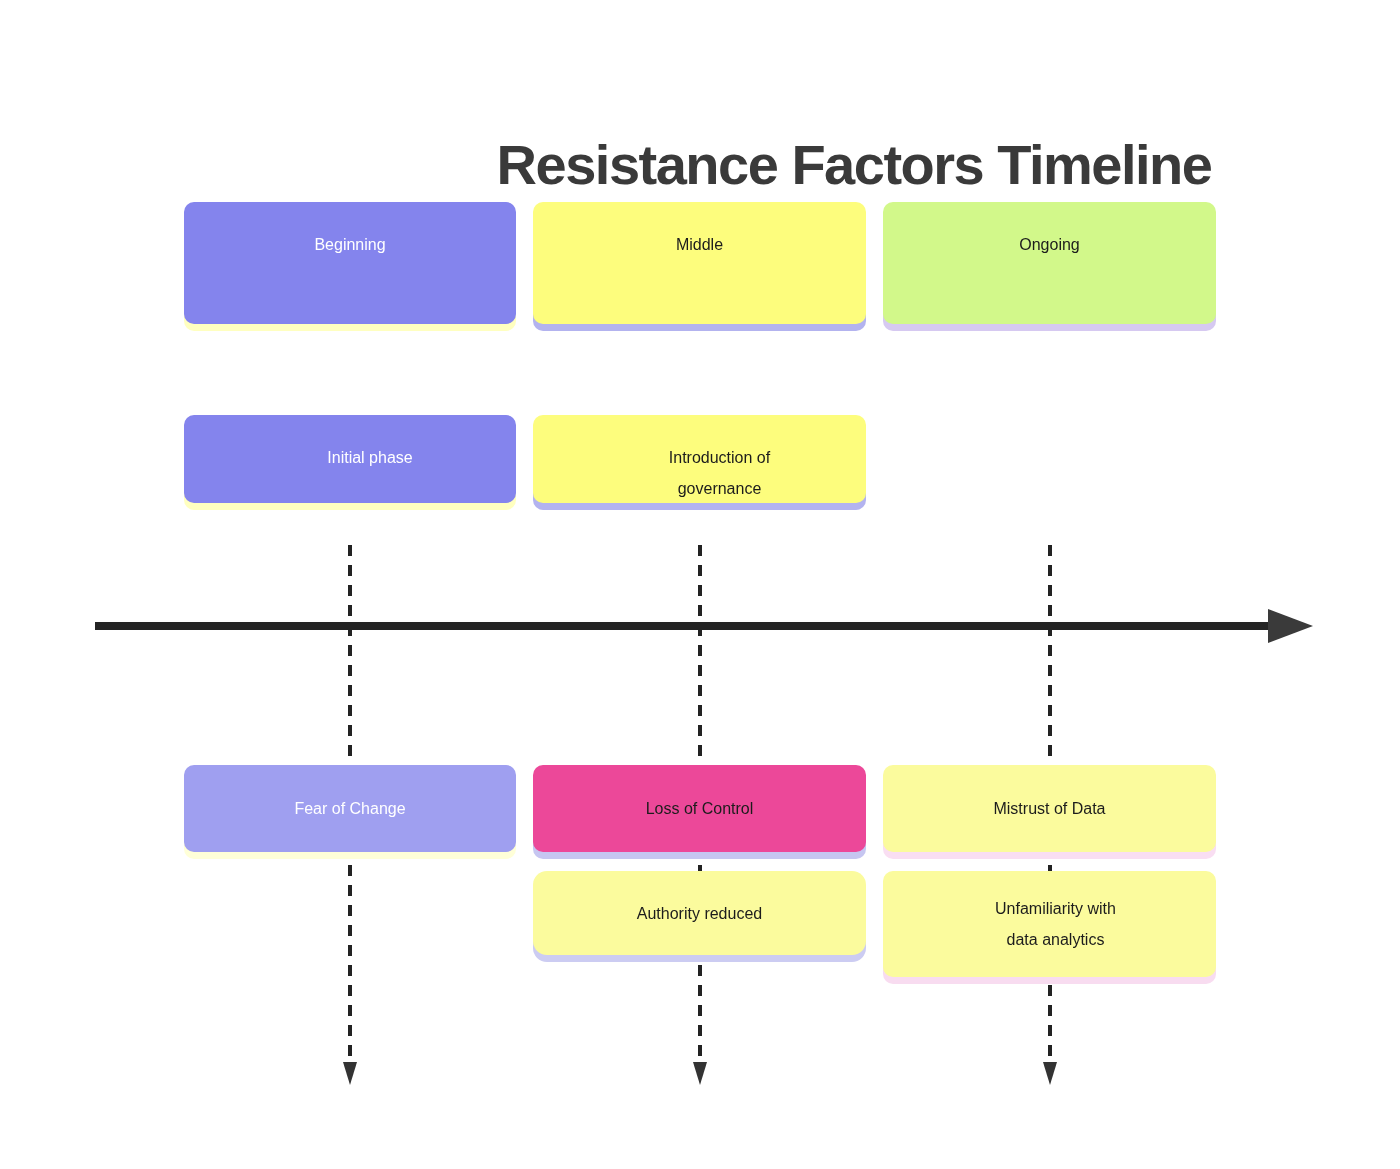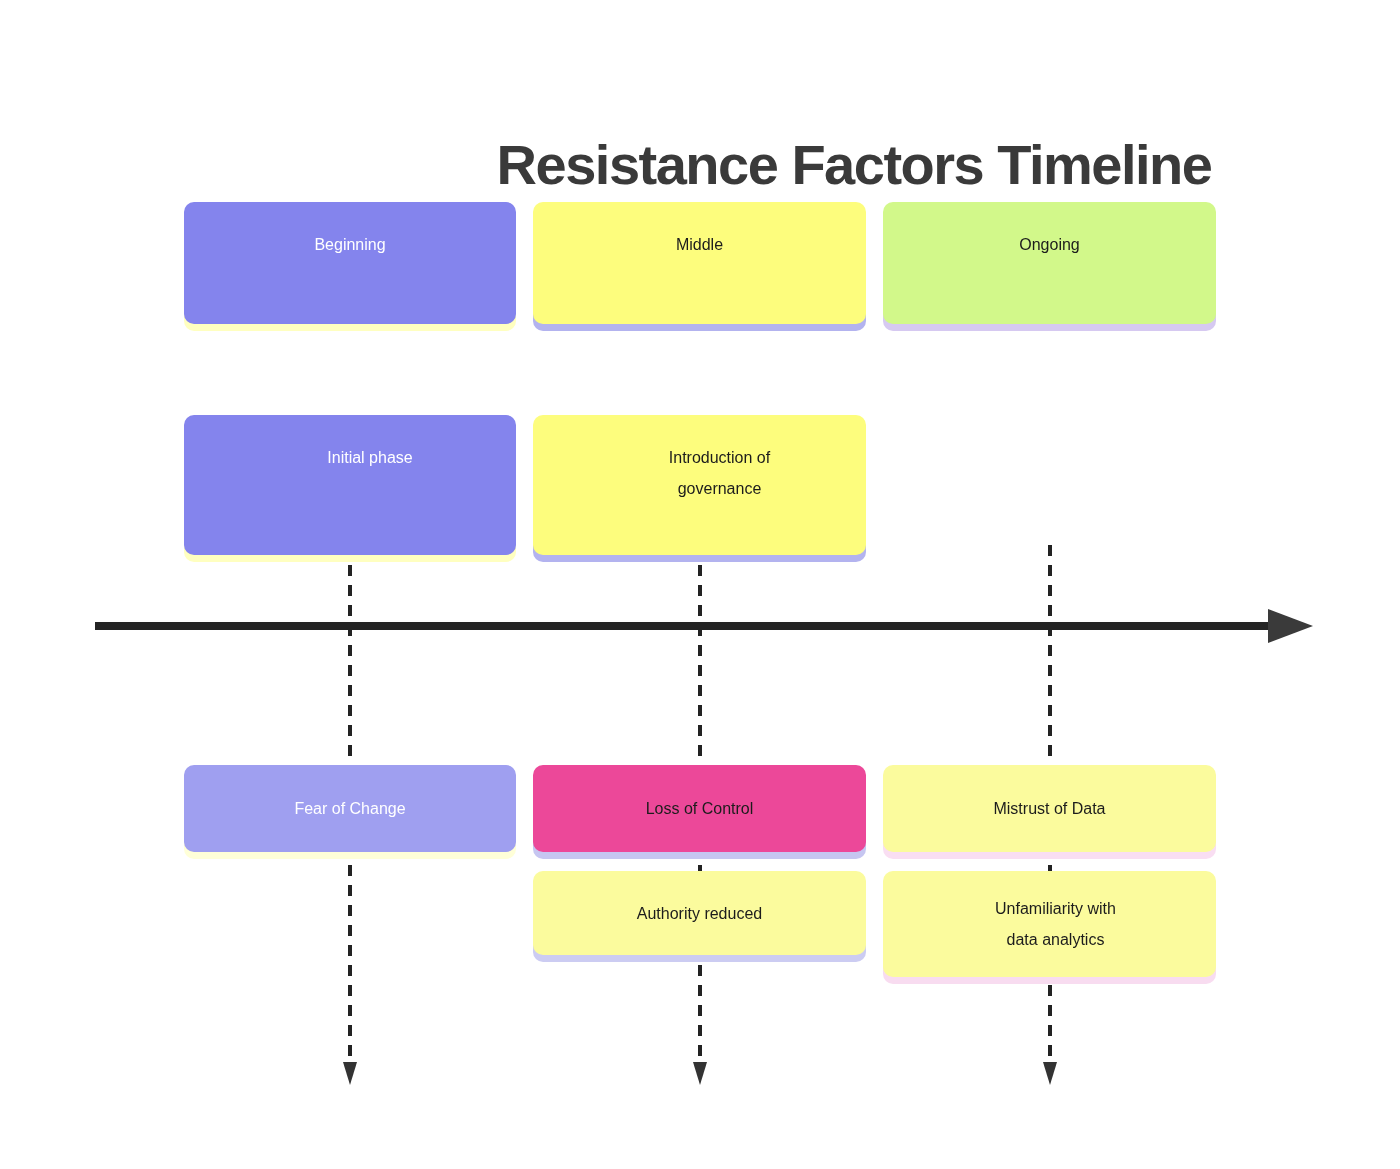--- a/index.html
+++ b/index.html
@@ -39,21 +39,21 @@
   .top-align { align-items: flex-start; padding-top: 27px; }
   .center    { align-items: center; }
 
   
   .c0 { left: 184px; width: 332px; }
   .c1 { left: 533px; width: 333px; justify-content: center; }
   .c2 { left: 883px; width: 333px; }
 
   
   .r-phase { top: 202px; height: 122px; }
-  .r-event { top: 415px; height: 140px; padding-left: 40px; }
+  .r-event { top: 415px; height: 88px; padding-left: 40px; }
   .r-f1    { top: 765px; height: 87px; }
   #b-f2-0  { top: 872px; height: 116px; }
   #b-f2-1  { top: 871px; height: 84px; }
   #b-f2-2  { top: 871px; height: 106px; padding-left: 12px; }
 
   
   .connector {
     position: absolute;
     top: 545px;
     height: 517px;
@@ -133,21 +133,21 @@
   <div class="box c0 r-f1 center" style="background-color: rgb(159, 159, 240); color: rgb(255, 255, 255); box-shadow: rgb(255, 255, 216) 0px 7px 0px 0px;">
     <span class="box-label">Fear of Change</span>
   </div>
   <div class="box c1 r-f1 center" style="background-color: #ec4899; color: rgb(28, 28, 28); box-shadow: rgb(198, 198, 241) 0px 7px 0px 0px;">
     <span class="box-label">Loss of Control</span>
   </div>
   <div class="box c2 r-f1 center" style="background-color: rgb(251, 251, 157); color: rgb(28, 28, 28); box-shadow: rgb(249, 222, 242) 0px 7px 0px 0px;">
     <span class="box-label">Mistrust of Data</span>
   </div>
 
-  <div id="b-f2-1" class="box c1 center" style="background-color: rgb(251, 251, 157); color: rgb(28, 28, 28); box-shadow: rgb(204, 204, 242) 0px 7px 0px 0px;">
+  <div id="b-f2-1" class="box c1 center" style="background-color: rgb(251, 251, 157); color: rgb(28, 28, 28); box-shadow: rgb(204, 204, 242) 0px 7px 0px 0px; border-radius: 14px;">
     <span class="box-label">Authority reduced</span>
   </div>
   <div id="b-f2-2" class="box c2 center" style="background-color: rgb(251, 251, 157); color: rgb(28, 28, 28); box-shadow: rgb(248, 220, 240) 0px 7px 0px 0px;">
     <span class="box-label">Unfamiliarity with
 data analytics</span>
   </div>
 
 </div>
 
 </body></html>

